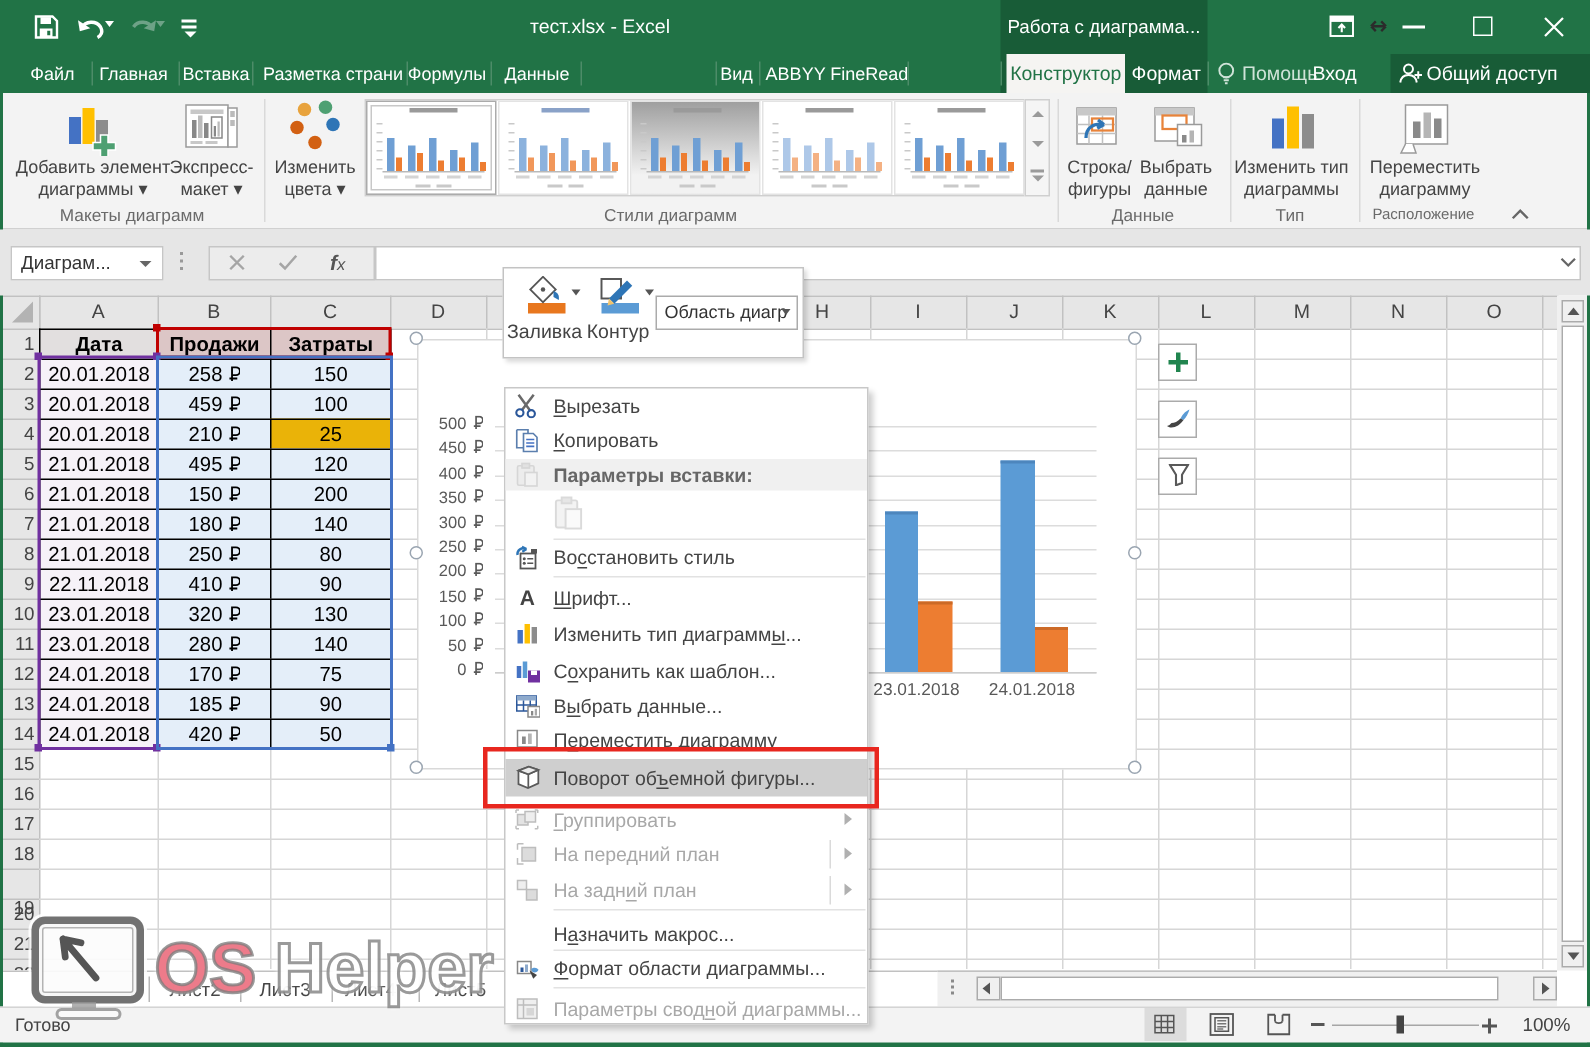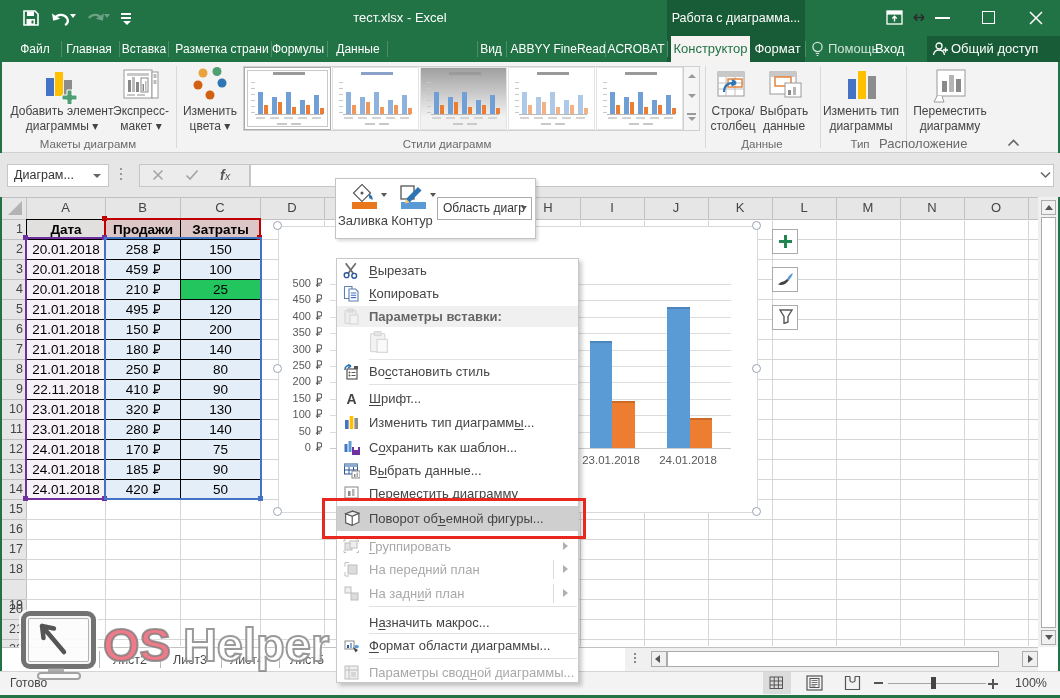--- a/index.html
+++ b/index.html
@@ -59,21 +59,20 @@
 <div class="abs" style="left:0;top:36px;width:1060px;height:26px;background:#217346"></div>
 <div class="abs" style="left:667px;top:36px;width:138px;height:26px;background:#185c37"></div>
 <div class="abs" style="left:-45px;top:36px;width:160px;height:26px;line-height:26px;text-align:center;color:#fff;font-size:12px">Файл</div>
 <div class="abs" style="left:9px;top:36px;width:160px;height:26px;line-height:26px;text-align:center;color:#fff;font-size:12px">Главная</div>
 <div class="abs" style="left:64px;top:36px;width:160px;height:26px;line-height:26px;text-align:center;color:#fff;font-size:12px">Вставка</div>
 <div class="abs" style="left:142px;top:36px;width:160px;height:26px;line-height:26px;text-align:center;color:#fff;font-size:12px">Разметка страни</div>
 <div class="abs" style="left:218px;top:36px;width:160px;height:26px;line-height:26px;text-align:center;color:#fff;font-size:12px">Формулы</div>
 <div class="abs" style="left:278px;top:36px;width:160px;height:26px;line-height:26px;text-align:center;color:#fff;font-size:12px">Данные</div>
 <div class="abs" style="left:411px;top:36px;width:160px;height:26px;line-height:26px;text-align:center;color:#fff;font-size:12px">Вид</div>
 <div class="abs" style="left:478px;top:36px;width:160px;height:26px;line-height:26px;text-align:center;color:#fff;font-size:12px">ABBYY FineRead</div>
-<div class="abs" style="left:556px;top:36px;width:160px;height:26px;line-height:26px;text-align:center;color:#fff;font-size:12px">ACROBAT</div>
 <div class="tab-sep" style="left:61px"></div>
 <div class="tab-sep" style="left:119px"></div>
 <div class="tab-sep" style="left:168px"></div>
 <div class="tab-sep" style="left:271px"></div>
 <div class="tab-sep" style="left:327px"></div>
 <div class="tab-sep" style="left:387px"></div>
 <div class="tab-sep" style="left:477px"></div>
 <div class="tab-sep" style="left:506px"></div>
 <div class="tab-sep" style="left:604.5px"></div>
 <div class="tab-sep" style="left:666.5px"></div>
@@ -278,21 +277,21 @@
 <div class="abs" style="left:687px;top:113px;width:9px;height:1.5px;background:#9a9a9a"></div>
 <div class="abs" style="left:688px;top:117px;width:0;height:0;border-left:4px solid transparent;border-right:4px solid transparent;border-top:4.5px solid #9a9a9a"></div>
 <svg class="abs" style="left:716px;top:68px" width="34" height="34" viewBox="0 0 34 34">
 <rect x="2" y="4" width="26" height="24" fill="#fff" stroke="#9a9a9a"></rect>
 <rect x="2" y="4" width="26" height="5" fill="#c8c8c8"></rect>
 <path d="M2 15 h26 M2 21 h26 M10 9 v19 M19 9 v19" stroke="#c0c0c0" fill="none"></path>
 <rect x="12" y="11" width="14" height="8" fill="none" stroke="#e8833a" stroke-width="1.5"></rect>
 <path d="M8 24 C8 17 13 14 20 15 M20 15 l-4 -3 M20 15 l-4.5 2.5" stroke="#2e75b6" stroke-width="2.2" fill="none"></path>
     </svg>
 <div class="abs" style="left:648px;top:104px;width:170px;height:15px;line-height:15px;text-align:center;font-size:12px;color:#444">Строка/</div>
-<div class="abs" style="left:648px;top:119px;width:170px;height:15px;line-height:15px;text-align:center;font-size:12px;color:#444">столбец</div>
+<div class="abs" style="left:648px;top:119px;width:170px;height:15px;line-height:15px;text-align:center;font-size:12px;color:#444">фигуры</div>
 <svg class="abs" style="left:768px;top:68px" width="36" height="34" viewBox="0 0 36 34">
 <rect x="2" y="4" width="26" height="22" fill="#fff" stroke="#9a9a9a"></rect>
 <rect x="2" y="4" width="26" height="5" fill="#c8c8c8"></rect>
 <rect x="7" y="9" width="16" height="9" fill="none" stroke="#e8833a" stroke-width="1.5"></rect>
 <rect x="17" y="15" width="16" height="14" fill="#fff" stroke="#9a9a9a"></rect>
 <rect x="20" y="22" width="3" height="5" fill="#8a8a8a"></rect>
       <rect x="25" y="19" width="3" height="8" fill="#b5b5b5"></rect>
     </svg>
 <div class="abs" style="left:699px;top:104px;width:170px;height:15px;line-height:15px;text-align:center;font-size:12px;color:#444">Выбрать</div>
 <div class="abs" style="left:699px;top:119px;width:170px;height:15px;line-height:15px;text-align:center;font-size:12px;color:#444">данные</div>
@@ -307,21 +306,21 @@
 <div class="abs" style="left:790px;top:137px;width:140px;height:14px;line-height:14px;text-align:center;font-size:11.5px;color:#6a6a6a">Тип</div>
 <svg class="abs" style="left:932px;top:67px" width="38" height="38" viewBox="0 0 38 38">
 <rect x="5" y="3" width="28" height="26" fill="#fff" stroke="#9a9a9a"></rect>
 <rect x="10" y="14" width="5" height="11" fill="#8a8a8a"></rect>
       <rect x="17" y="8" width="5" height="17" fill="#b5b5b5"></rect>
       <rect x="24" y="12" width="5" height="13" fill="#8a8a8a"></rect>
 <path d="M5 29 l-3 6 h10 l-2 -6" fill="#fff" stroke="#9a9a9a"></path>
     </svg>
 <div class="abs" style="left:865px;top:104px;width:170px;height:15px;line-height:15px;text-align:center;font-size:12px;color:#444">Переместить</div>
 <div class="abs" style="left:865px;top:119px;width:170px;height:15px;line-height:15px;text-align:center;font-size:12px;color:#444">диаграмму</div>
-<div class="abs" style="left:879px;top:137px;width:140px;height:14px;line-height:14px;font-size:13px;color:#6a6a6a">Расположение</div>
+<div class="abs" style="left:879px;top:137px;width:140px;height:14px;line-height:14px;text-align:center;font-size:10px;color:#6a6a6a">Расположение</div>
 <svg class="abs" style="left:1007px;top:138px" width="13" height="9" viewBox="0 0 13 9">
 <path d="M1.5 7.5 L6.5 2.5 L11.5 7.5" fill="none" stroke="#666" stroke-width="1.6"></path>
     </svg>
 <div class="abs" style="left:0;top:153px;width:1060px;height:44px;background:#e6e6e6"></div>
 <div class="abs" style="left:7px;top:164px;width:102px;height:23px;background:#fff;border:1px solid #c6c6c6;font-size:12.5px;color:#333;line-height:21px;padding-left:6px">Диаграм...</div>
 <div class="abs" style="left:93px;top:174px;width:0;height:0;border-left:4px solid transparent;border-right:4px solid transparent;border-top:4.5px solid #666"></div>
 <div class="abs" style="left:120px;top:168px;width:2px;height:2px;background:#999;box-shadow:0 5px 0 #999,0 10px 0 #999"></div>
 <div class="abs" style="left:139px;top:164px;width:111px;height:23px;background:#ececec;border:1px solid #c6c6c6"></div>
 <svg class="abs" style="left:152px;top:169px" width="12" height="12" viewBox="0 0 12 12">
       <path d="M1.5 1.5 L10.5 10.5 M10.5 1.5 L1.5 10.5" stroke="#a5a5a5" stroke-width="1.6"></path>
@@ -463,21 +462,21 @@
 <div class="cell" style="left:180px;top:239px;width:80px;height:20px;background:#e4eef9">150</div>
 <div class="cell" style="left:26px;top:259px;width:79px;height:20px;background:#f6f2f8">20.01.2018</div>
 <div class="cell" style="left:105px;top:259px;width:75px;height:20px;background:#e4eef9">459<svg width="8" height="10.5" viewBox="0 0 9 12" style="margin-left:4px">
         <path d="M3 12 V1 h3 a3 3 0 0 1 0 6 H3 M1 9.5 h6" fill="none" stroke="#000" stroke-width="1.4"></path>
       </svg></div>
 <div class="cell" style="left:180px;top:259px;width:80px;height:20px;background:#e4eef9">100</div>
 <div class="cell" style="left:26px;top:279px;width:79px;height:20px;background:#f6f2f8">20.01.2018</div>
 <div class="cell" style="left:105px;top:279px;width:75px;height:20px;background:#e4eef9">210<svg width="8" height="10.5" viewBox="0 0 9 12" style="margin-left:4px">
         <path d="M3 12 V1 h3 a3 3 0 0 1 0 6 H3 M1 9.5 h6" fill="none" stroke="#000" stroke-width="1.4"></path>
       </svg></div>
-<div class="cell" style="left:180px;top:279px;width:80px;height:20px;background:#22c55e">25</div>
+<div class="cell" style="left:180px;top:279px;width:80px;height:20px;background:#eab308">25</div>
 <div class="cell" style="left:26px;top:299px;width:79px;height:20px;background:#f6f2f8">21.01.2018</div>
 <div class="cell" style="left:105px;top:299px;width:75px;height:20px;background:#e4eef9">495<svg width="8" height="10.5" viewBox="0 0 9 12" style="margin-left:4px">
         <path d="M3 12 V1 h3 a3 3 0 0 1 0 6 H3 M1 9.5 h6" fill="none" stroke="#000" stroke-width="1.4"></path>
       </svg></div>
 <div class="cell" style="left:180px;top:299px;width:80px;height:20px;background:#e4eef9">120</div>
 <div class="cell" style="left:26px;top:319px;width:79px;height:20px;background:#f6f2f8">21.01.2018</div>
 <div class="cell" style="left:105px;top:319px;width:75px;height:20px;background:#e4eef9">150<svg width="8" height="10.5" viewBox="0 0 9 12" style="margin-left:4px">
         <path d="M3 12 V1 h3 a3 3 0 0 1 0 6 H3 M1 9.5 h6" fill="none" stroke="#000" stroke-width="1.4"></path>
       </svg></div>
 <div class="cell" style="left:180px;top:319px;width:80px;height:20px;background:#e4eef9">200</div>

